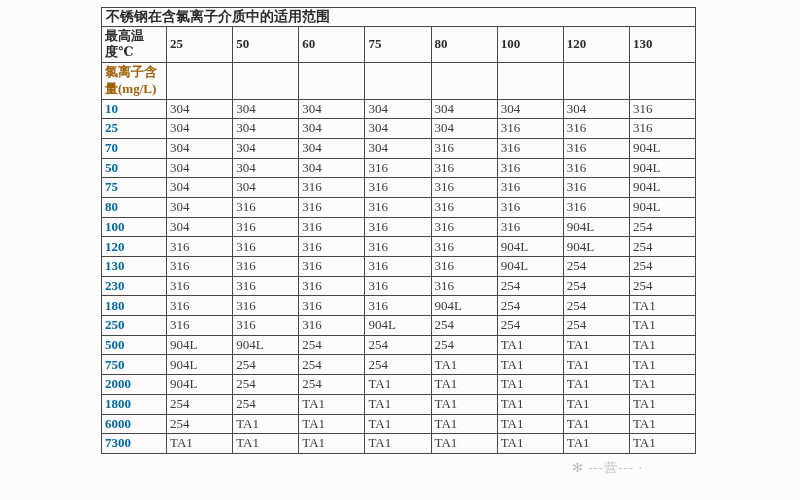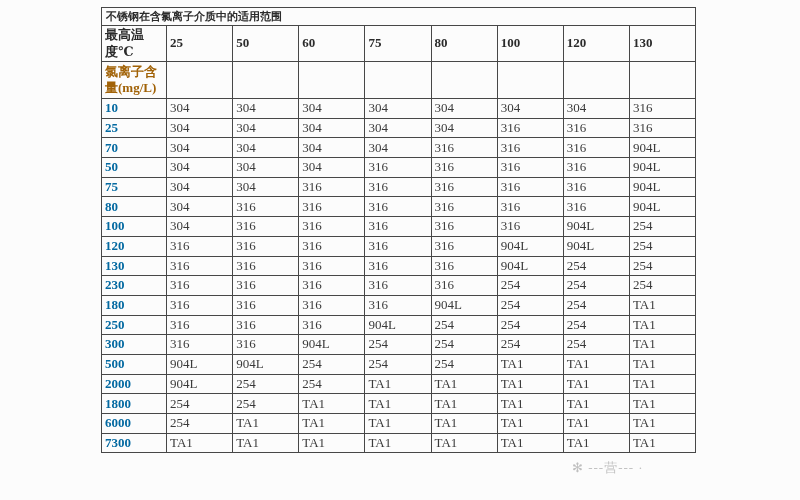--- a/index.html
+++ b/index.html
@@ -22,21 +22,21 @@
     font-size:13px;
     color:#333;
     line-height:1.25;
     white-space:pre-line;
     overflow:hidden;
     vertical-align:middle;
   }
   tr.title-row td{
     height:17px;
     font-weight:bold;
-    font-size:11px;
+    font-size:14px;
     padding-left:4px;
     color:#2b2b2b;
     white-space:nowrap;
   }
   tr.header-row td{height:35px;font-weight:bold;color:#2b2b2b;}
   tr.subheader-row td{height:36px;font-weight:bold;color:#a16207;}
   tr.data-row td{height:18.7px;font-weight:normal;color:#3a3a3a;}
   tr.data-row td.row-label{font-weight:bold;color:#0369a1;}
   .watermark{
     position:absolute;
@@ -220,37 +220,37 @@
           <td>316</td>
           <td>316</td>
           <td>316</td>
           <td>904L</td>
           <td>254</td>
           <td>254</td>
           <td>254</td>
           <td>TA1</td>
         </tr>
         <tr class="data-row">
-          <td class="row-label">300</td>
-          <td>316</td>
-          <td>316</td>
-          <td>904L</td>
-          <td>254</td>
-          <td>254</td>
-          <td>254</td>
-          <td>254</td>
-          <td>TA1</td>
-        </tr>
-        <tr class="data-row">
           <td class="row-label">500</td>
           <td>904L</td>
           <td>904L</td>
           <td>254</td>
           <td>254</td>
           <td>254</td>
+          <td>TA1</td>
+          <td>TA1</td>
+          <td>TA1</td>
+        </tr>
+        <tr class="data-row">
+          <td class="row-label">750</td>
+          <td>904L</td>
+          <td>254</td>
+          <td>254</td>
+          <td>254</td>
+          <td>TA1</td>
           <td>TA1</td>
           <td>TA1</td>
           <td>TA1</td>
         </tr>
         <tr class="data-row">
           <td class="row-label">2000</td>
           <td>904L</td>
           <td>254</td>
           <td>254</td>
           <td>TA1</td>

